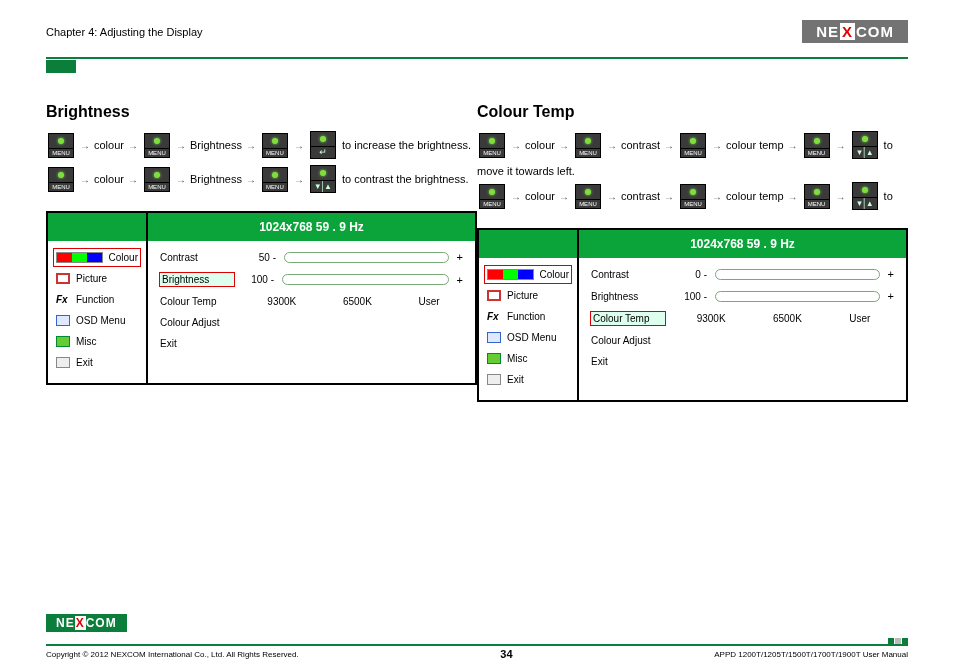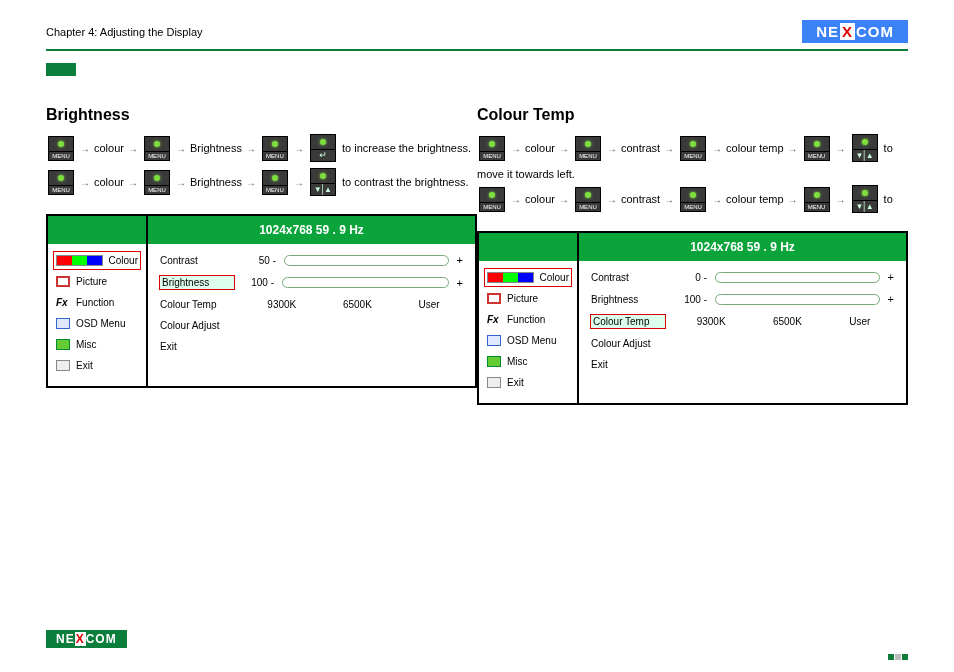--- a/index.html
+++ b/index.html
@@ -1,20 +1,20 @@
 <!DOCTYPE html>
 <html><head>
 <meta charset="utf-8">
 <style>
 *{box-sizing:border-box;margin:0;padding:0}
 body{font-family:Arial,Helvetica,sans-serif;font-size:11px;color:#000;width:954px;height:672px;background:#fff;position:relative}
 .page{padding:20px 46px 0 46px}
-.header{display:flex;justify-content:space-between;align-items:center;border-bottom:2px solid #0a7e3a;padding-bottom:6px;margin-bottom:12px}
+.header{display:flex;justify-content:space-between;align-items:center;border-bottom:2px solid #0a7e3a;padding-bottom:14px;margin-bottom:1px}
 .chapter{font-size:11px;color:#000}
-.logo{background:#3b82f6;color:#fff;font-weight:bold;font-size:15px;padding:3px 14px;letter-spacing:1px;font-family:Arial}
+.logo{background:#737373;color:#fff;font-weight:bold;font-size:15px;padding:3px 14px;letter-spacing:1px;font-family:Arial}
 .logo .x{color:#d00;background:#fff;padding:0 2px;margin:0 1px}
 .greenbox{width:30px;height:13px;background:#0a7e3a;margin-bottom:30px}
 .cols{display:flex;}
 .col{flex:1}
 h2{font-size:16px;font-weight:bold;margin-bottom:10px}
 .steprow{display:flex;align-items:center;gap:4px;margin-bottom:6px;flex-wrap:wrap;font-size:11px}
 .menubtn{width:30px;display:inline-flex;flex-direction:column;align-items:center}
 .menubtn .dot{width:26px;height:16px;background:#3a3a3a;border:1px solid #000;display:flex;align-items:center;justify-content:center}
 .menubtn .dot::before{content:"";width:6px;height:6px;border-radius:50%;background:#7fde3f;box-shadow:0 0 3px #7fde3f}
 .menubtn .lbl{font-size:6px;background:#3a3a3a;color:#fff;width:26px;text-align:center;padding:1px 0;border:1px solid #000;border-top:none}
@@ -328,13 +328,18 @@
 
 <div class="footer">
  <div style="display:flex;justify-content:space-between;align-items:flex-end">
   <span class="flogo"><span>NE</span><span class="x">X</span><span>COM</span></span>
   <span class="sq">
         <span></span>
         <span></span>
         <span></span>
       </span>
  </div>
+ <div class="fline">
+  <span class="ftxt">Copyright © 2012 NEXCOM International Co., Ltd. All Rights Reserved.</span>
+  <span class="fmid">34</span>
+  <span class="ftxt">APPD 1200T/1205T/1500T/1700T/1900T User Manual</span>
+ </div>
 </div>
 
 </body></html>

